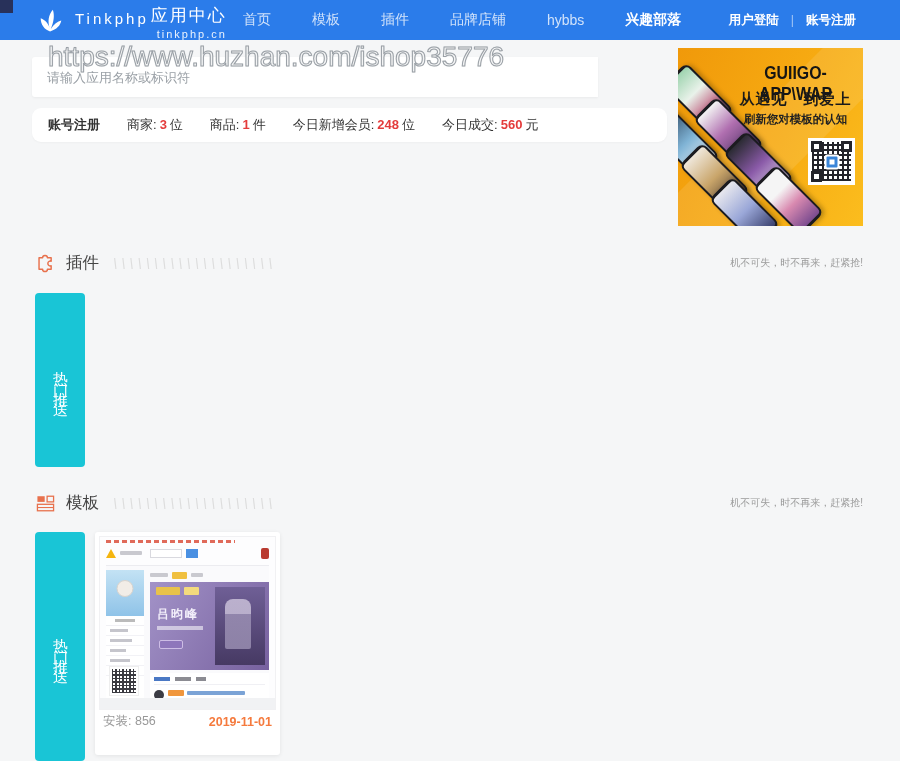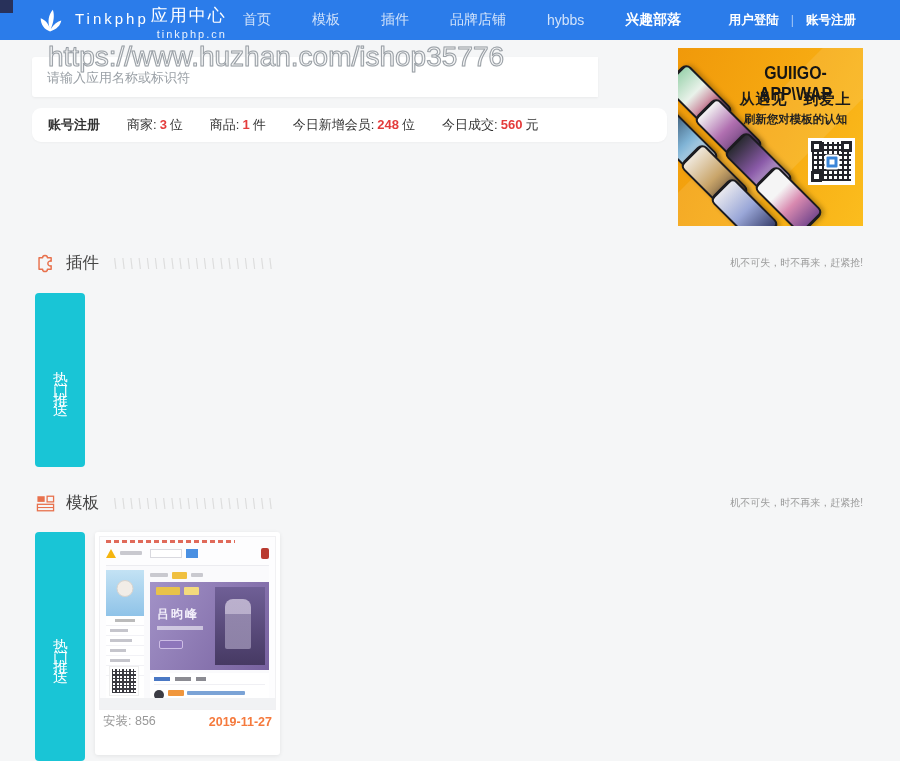--- a/index.html
+++ b/index.html
@@ -300,17 +300,17 @@
 
               </div>
             </div>
           </div>
         </div>
       </div>
       <div class="t-foot"></div>
     </div>
     <div class="card-meta">
       <span><span>安装:</span> <span>856</span></span>
-      <span class="card-date">2019-11-27</span>
+      <span class="card-date">2019-11-01</span>
     </div>
   </div>
 
 </div>
 
 </body></html>

